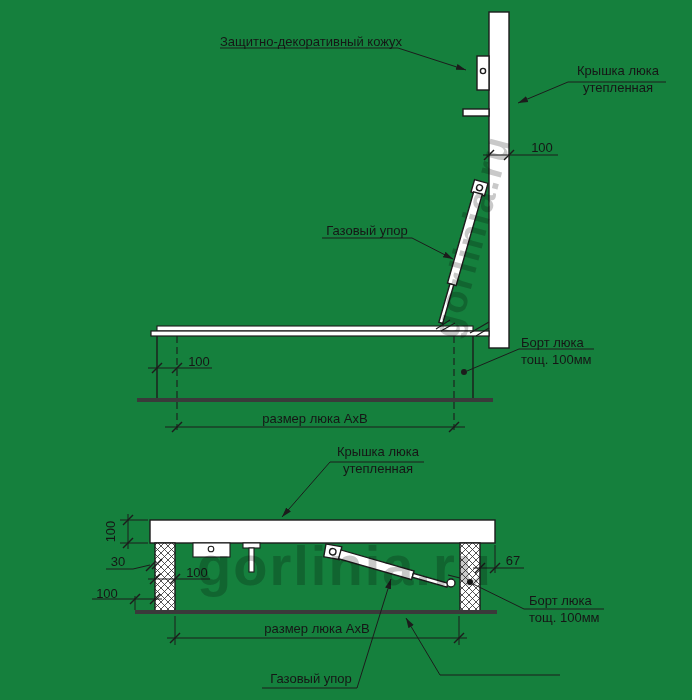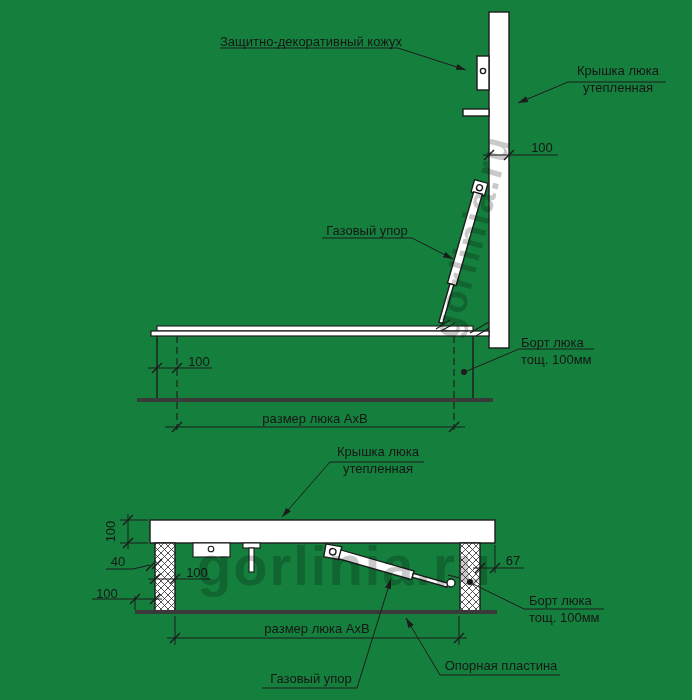--- a/index.html
+++ b/index.html
@@ -195,35 +195,34 @@
 
   <div class="lbl ctr" style="left:245px;top:410px;width:140px;">размер люка АхВ</div>
 
   <div class="lbl ctr" style="left:328px;top:443px;width:100px;">
     <div>Крышка люка</div>
     <div>утепленная</div>
   </div>
 
   <div class="lbl ctr rot90" style="left:95px;top:523px;width:30px;">100</div>
 
-  <div class="lbl ctr" style="left:104px;top:553px;width:28px;">40</div>
+  <div class="lbl ctr" style="left:104px;top:553px;width:28px;">30</div>
 
   <div class="lbl ctr" style="left:182px;top:564px;width:30px;">100</div>
 
   <div class="lbl ctr" style="left:92px;top:585px;width:30px;">100</div>
 
   <div class="lbl ctr" style="left:498px;top:552px;width:30px;">67</div>
 
   <div class="lbl" style="left:529px;top:592px;">
     <div>Борт люка</div>
     <div>тощ. 100мм</div>
   </div>
 
   <div class="lbl ctr" style="left:247px;top:620px;width:140px;">размер люка АхВ</div>
 
   <div class="lbl ctr" style="left:264px;top:670px;width:94px;">Газовый упор</div>
 
-  <div class="lbl ctr" style="left:442px;top:657px;width:118px;">Опорная пластина</div>
 
   <div class="wm wm-top ctr" style="left:362px;top:215px;width:220px;">gorlinia.ru</div>
   <div class="wm wm-bottom ctr" style="left:155px;top:533px;width:380px;">gorlinia.ru</div>
 
 </div>
 
 </body></html>

